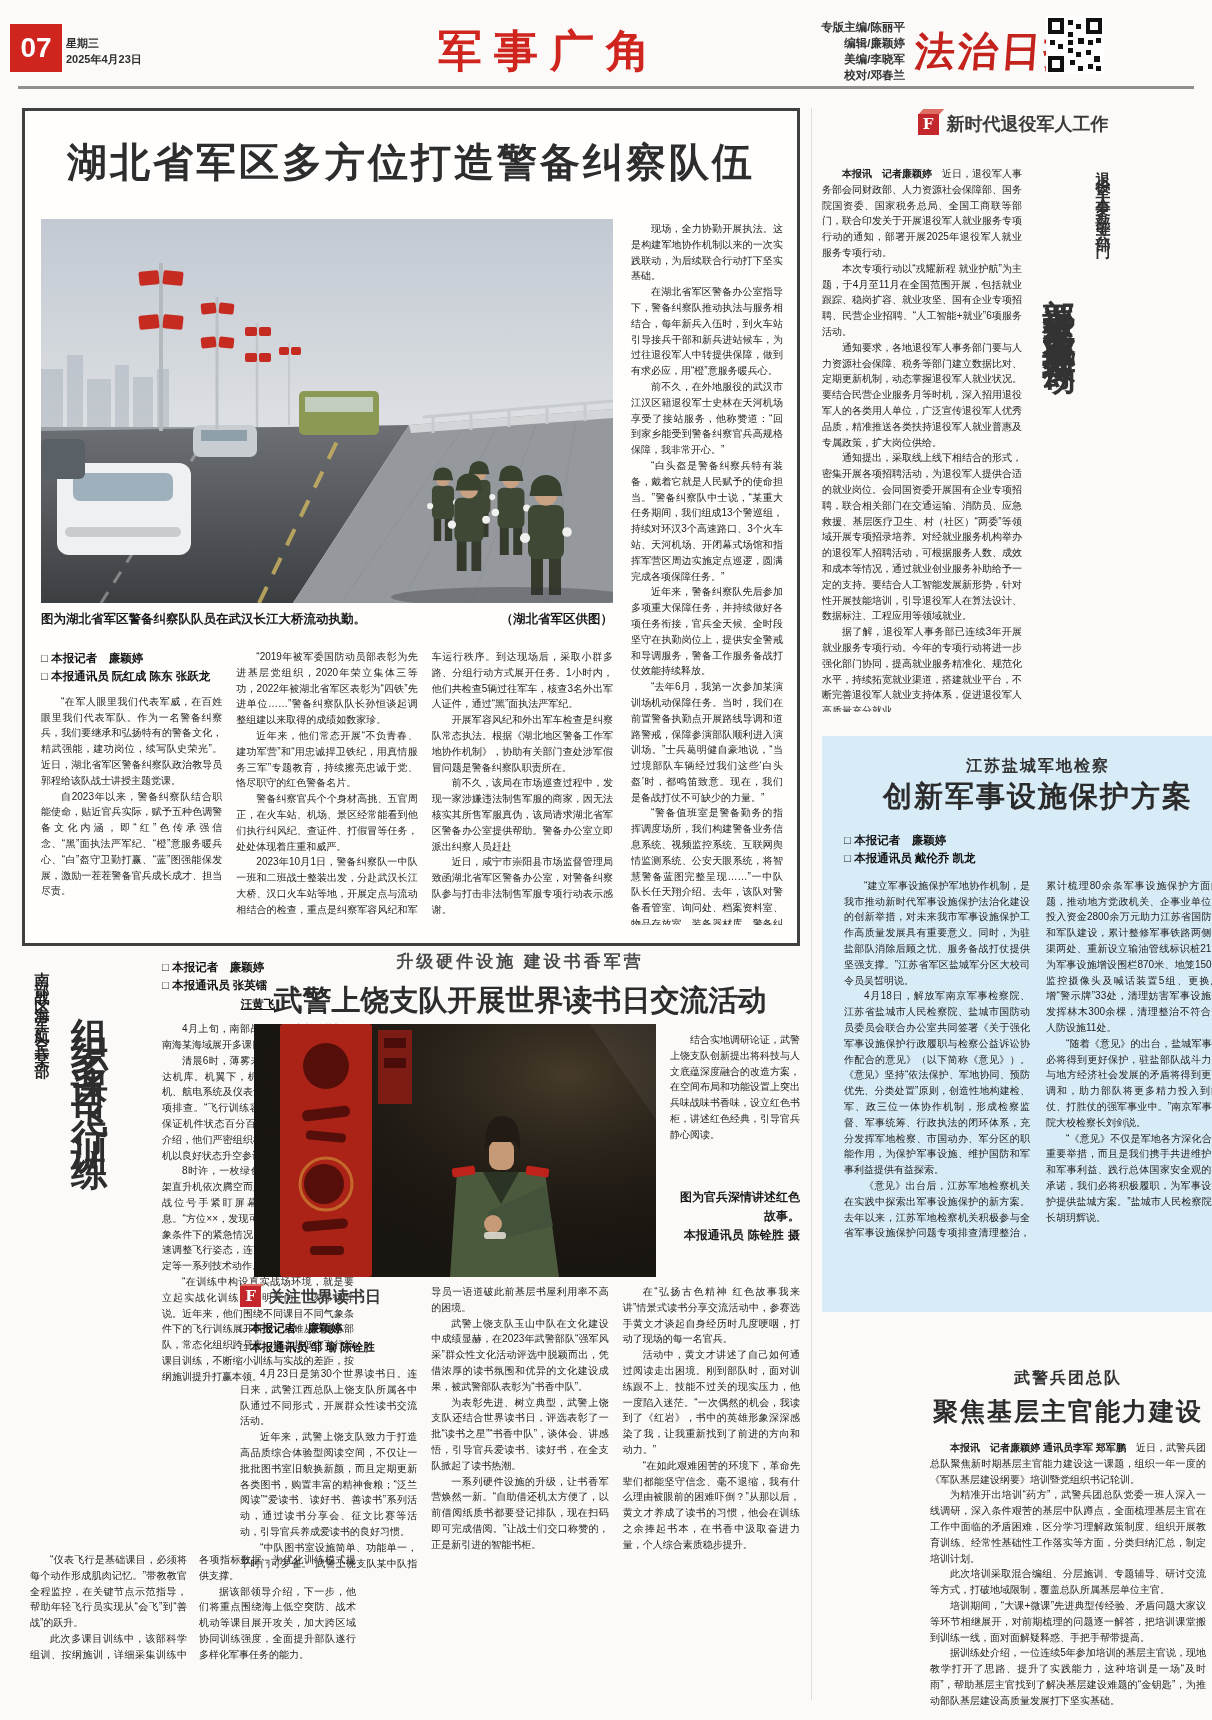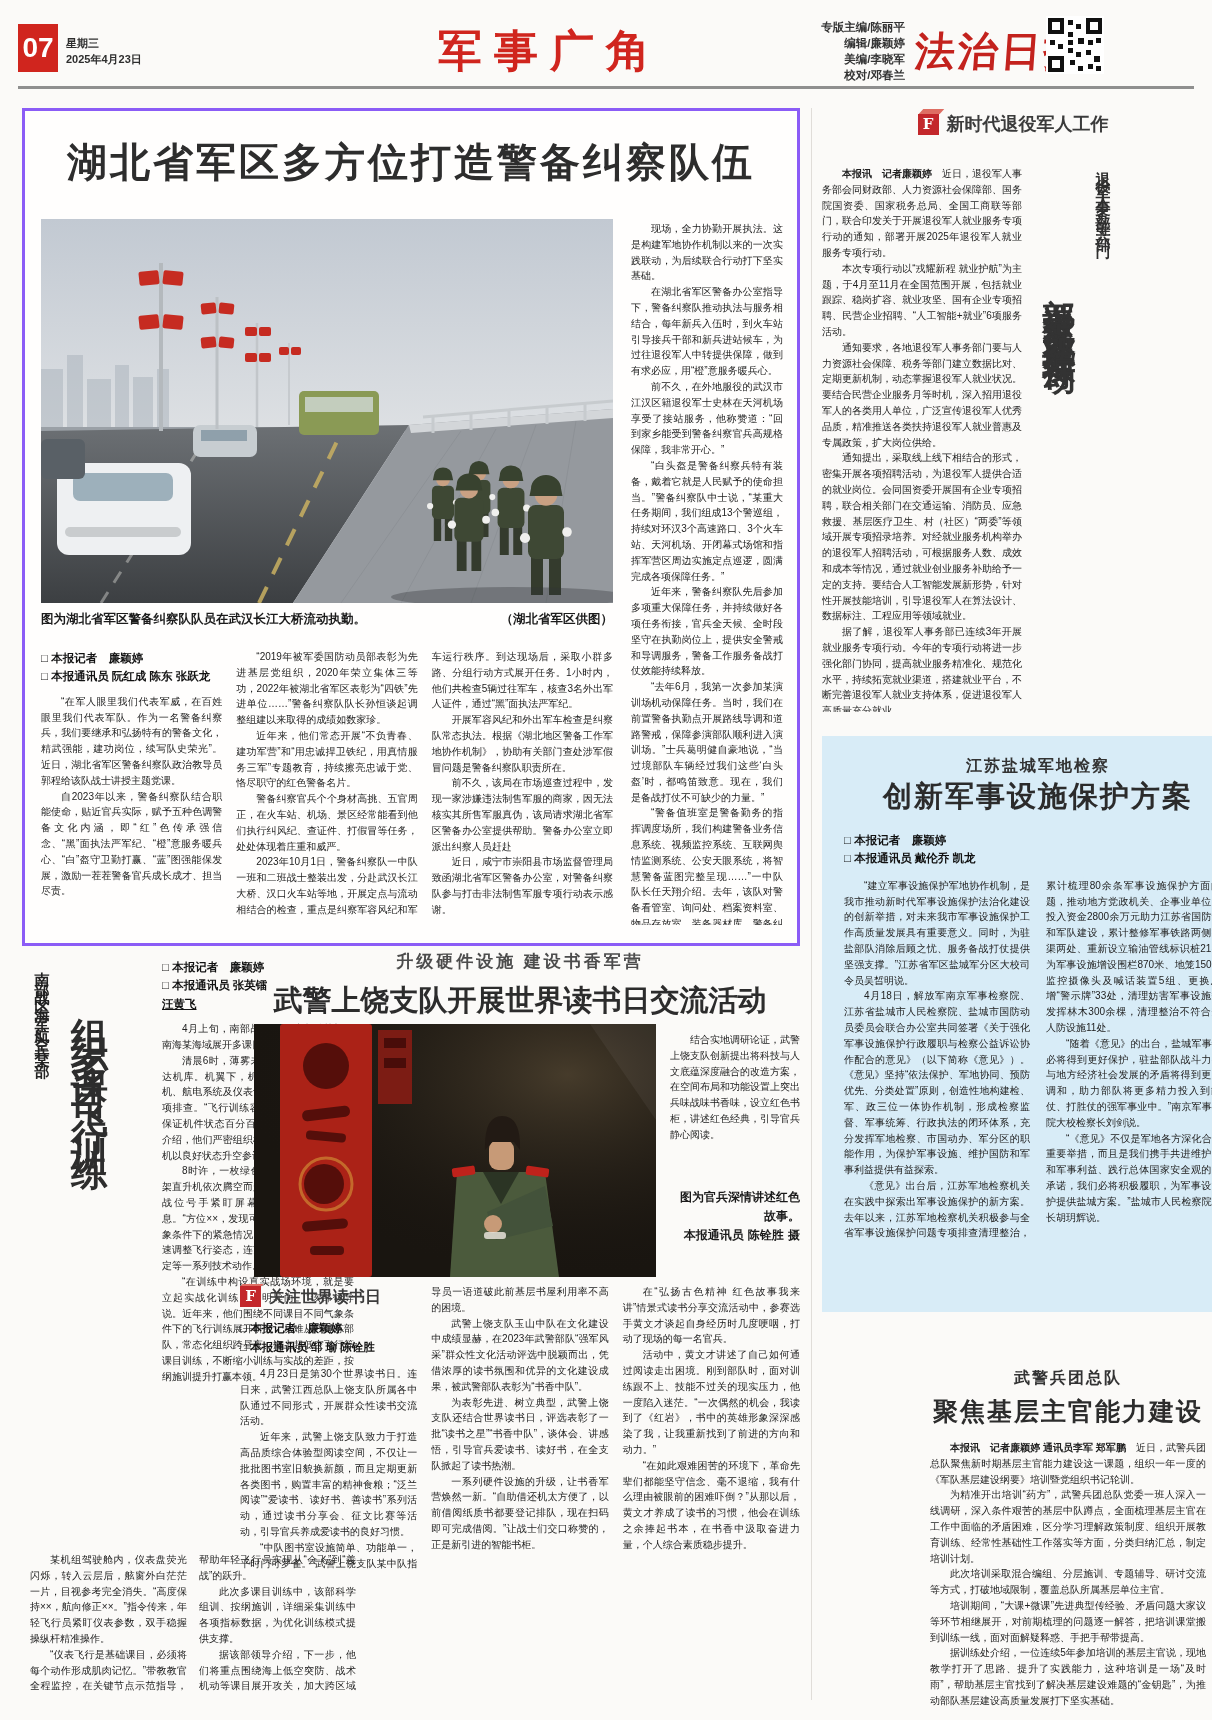--- a/index.html
+++ b/index.html
@@ -1,41 +1,41 @@
 <!DOCTYPE html>
 <html><head>
 <meta charset="utf-8">
 <style>
   * { margin:0; padding:0; box-sizing:border-box; }
   html,body { background:#e9e7e3; }
   body { font-family:"Liberation Sans", sans-serif; }
   .page { position:relative; width:1212px; height:1720px; background:#fbfaf8; margin:0 auto; overflow:hidden; }
 
   
-  .pagenum { position:absolute; left:18px; top:24px; width:40px; height:48px; background:#d0251e; color:#fff;
+  .pagenum { position:absolute; left:10px; top:24px; width:52px; height:48px; background:#d0251e; color:#fff;
              font-weight:900; font-size:28px; text-align:center; line-height:48px; }
   .dateblk { position:absolute; left:66px; top:36px; font-size:11px; color:#2e2e2e; line-height:1.45; font-weight:700; }
   .secttitle { position:absolute; left:0; top:22px; width:1100px; text-align:center; color:#d0251e;
                font-size:44px; font-weight:900; letter-spacing:12px; }
   .editors { position:absolute; left:735px; top:20px; width:170px; text-align:right; font-size:11.5px;
              color:#333; line-height:1.38; font-weight:700; }
   .paperlogo { position:absolute; left:915px; top:24px; font-family:"DejaVu Serif", serif; font-weight:900;
                font-size:40px; color:#c3221d; letter-spacing:3px; transform:skewX(-4deg); }
   .qr { position:absolute; left:1046px; top:16px; width:58px; height:58px; }
   .headrule { position:absolute; left:18px; top:86px; width:1176px; height:3px; background:#8f8f8f; }
   .vrule { position:absolute; left:811px; top:108px; width:1px; height:1592px; background:#e0ddd9; }
 
   
   .body-txt { font-size:10px; line-height:1.58; color:#222; text-align:justify; overflow:hidden; }
   .body-txt p { text-indent:2em; }
   .byline { font-size:11.5px; font-weight:700; color:#111; line-height:1.6; margin-bottom:8px; }
   .kai { font-family:"DejaVu Serif", serif; }
 
   
-  .main-box { position:absolute; left:22px; top:108px; width:778px; height:838px; border:3px solid #8b5cf6;
+  .main-box { position:absolute; left:22px; top:108px; width:778px; height:838px; border:3px solid #404040;
               background:#fffefd; }
   .main-headline { margin-top:24px; text-align:center; font-size:40px; font-weight:900; color:#2d2d2d; letter-spacing:3px; }
   .main-photo { position:absolute; left:16px; top:108px; width:572px; height:384px; background:#cfd3d6; overflow:hidden; }
   .main-caption { position:absolute; left:16px; top:500px; width:572px; display:flex; justify-content:space-between;
                   font-size:12.5px; font-weight:700; color:#1c1c1c; }
   .main-sidecol { position:absolute; left:606px; top:110px; width:152px; height:704px; }
   .main-bottom { position:absolute; left:16px; top:538px; width:572px; height:280px; column-count:3; column-gap:14px; }
 
   
   .vet { position:absolute; left:822px; top:112px; width:382px; height:600px; }
@@ -313,31 +313,30 @@
       </div>
   </div>
 
   <div class="navy">
     <div class="navy-vkicker">南部战区海军航空兵某部</div>
     <div class="navy-vhead">组织多课目飞行训练</div>
     <div class="navy-colA body-txt">
       <div class="byline">
         <div><span>□ 本报记者</span>　<span>廉颖婷</span></div>
         <div><span>□ 本报通讯员</span> <span>张英镭</span></div>
-        <div style="text-align:left;text-decoration:underline;"><span>汪黄飞</span></div>
+        <div style="text-align:center;text-decoration:underline;"><span>汪黄飞</span></div>
       </div>
       <div>
           <p>4月上旬，南部战区海军航空兵某部在南海某海域展开多课目飞行训练。</p>
           <p>清晨6时，薄雾未散，机务官兵早已抵达机库。机翼下，机务人员对直升机发动机、航电系统及仪表设备等多项关键部位逐项排查。“飞行训练容不得半点误差，必须保证机件状态百分百可靠。”某机务分队长介绍，他们严密组织检查维护，确保每架战机以良好状态升空参训。</p>
           <p>8时许，一枚绿色信号弹划破天际，数架直升机依次腾空而起。作战指挥室内，各战位号手紧盯屏幕，及时标注空情信息。“方位××，发现可疑目标！”面对复杂气象条件下的紧急情况，飞行员沉着冷静，迅速调整飞行姿态，连贯完成搜索、跟踪、锁定等一系列技术动作。</p>
           <p>“在训练中构设真实战场环境，就是要立起实战化训练的鲜明导向。”该部领导说。近年来，他们围绕不同课目不同气象条件下的飞行训练展开研究，从难从严锤炼部队，常态化组织跨昼夜、海上超低空飞行等课目训练，不断缩小训练与实战的差距，按纲施训提升打赢本领。</p>
         </div>
     </div>
     <div class="navy-colB body-txt">
-        <p>某机组驾驶舱内，仪表盘荧光闪烁，转入云层后，舷窗外白茫茫一片，目视参考完全消失。“高度保持××，航向修正××。”指令传来，年轻飞行员紧盯仪表参数，双手稳握操纵杆精准操作。</p>
         <p>“仪表飞行是基础课目，必须将每个动作形成肌肉记忆。”带教教官全程监控，在关键节点示范指导，帮助年轻飞行员实现从“会飞”到“善战”的跃升。</p>
         <p>此次多课目训练中，该部科学组训、按纲施训，详细采集训练中各项指标数据，为优化训练模式提供支撑。</p>
         <p>据该部领导介绍，下一步，他们将重点围绕海上低空突防、战术机动等课目展开攻关，加大跨区域协同训练强度，全面提升部队遂行多样化军事任务的能力。</p>
       </div>
   </div>
 
   <div class="wuj">
     <div class="wuj-kicker">升级硬件设施 建设书香军营</div>
     <div class="wuj-head">武警上饶支队开展世界读书日交流活动</div>
 

